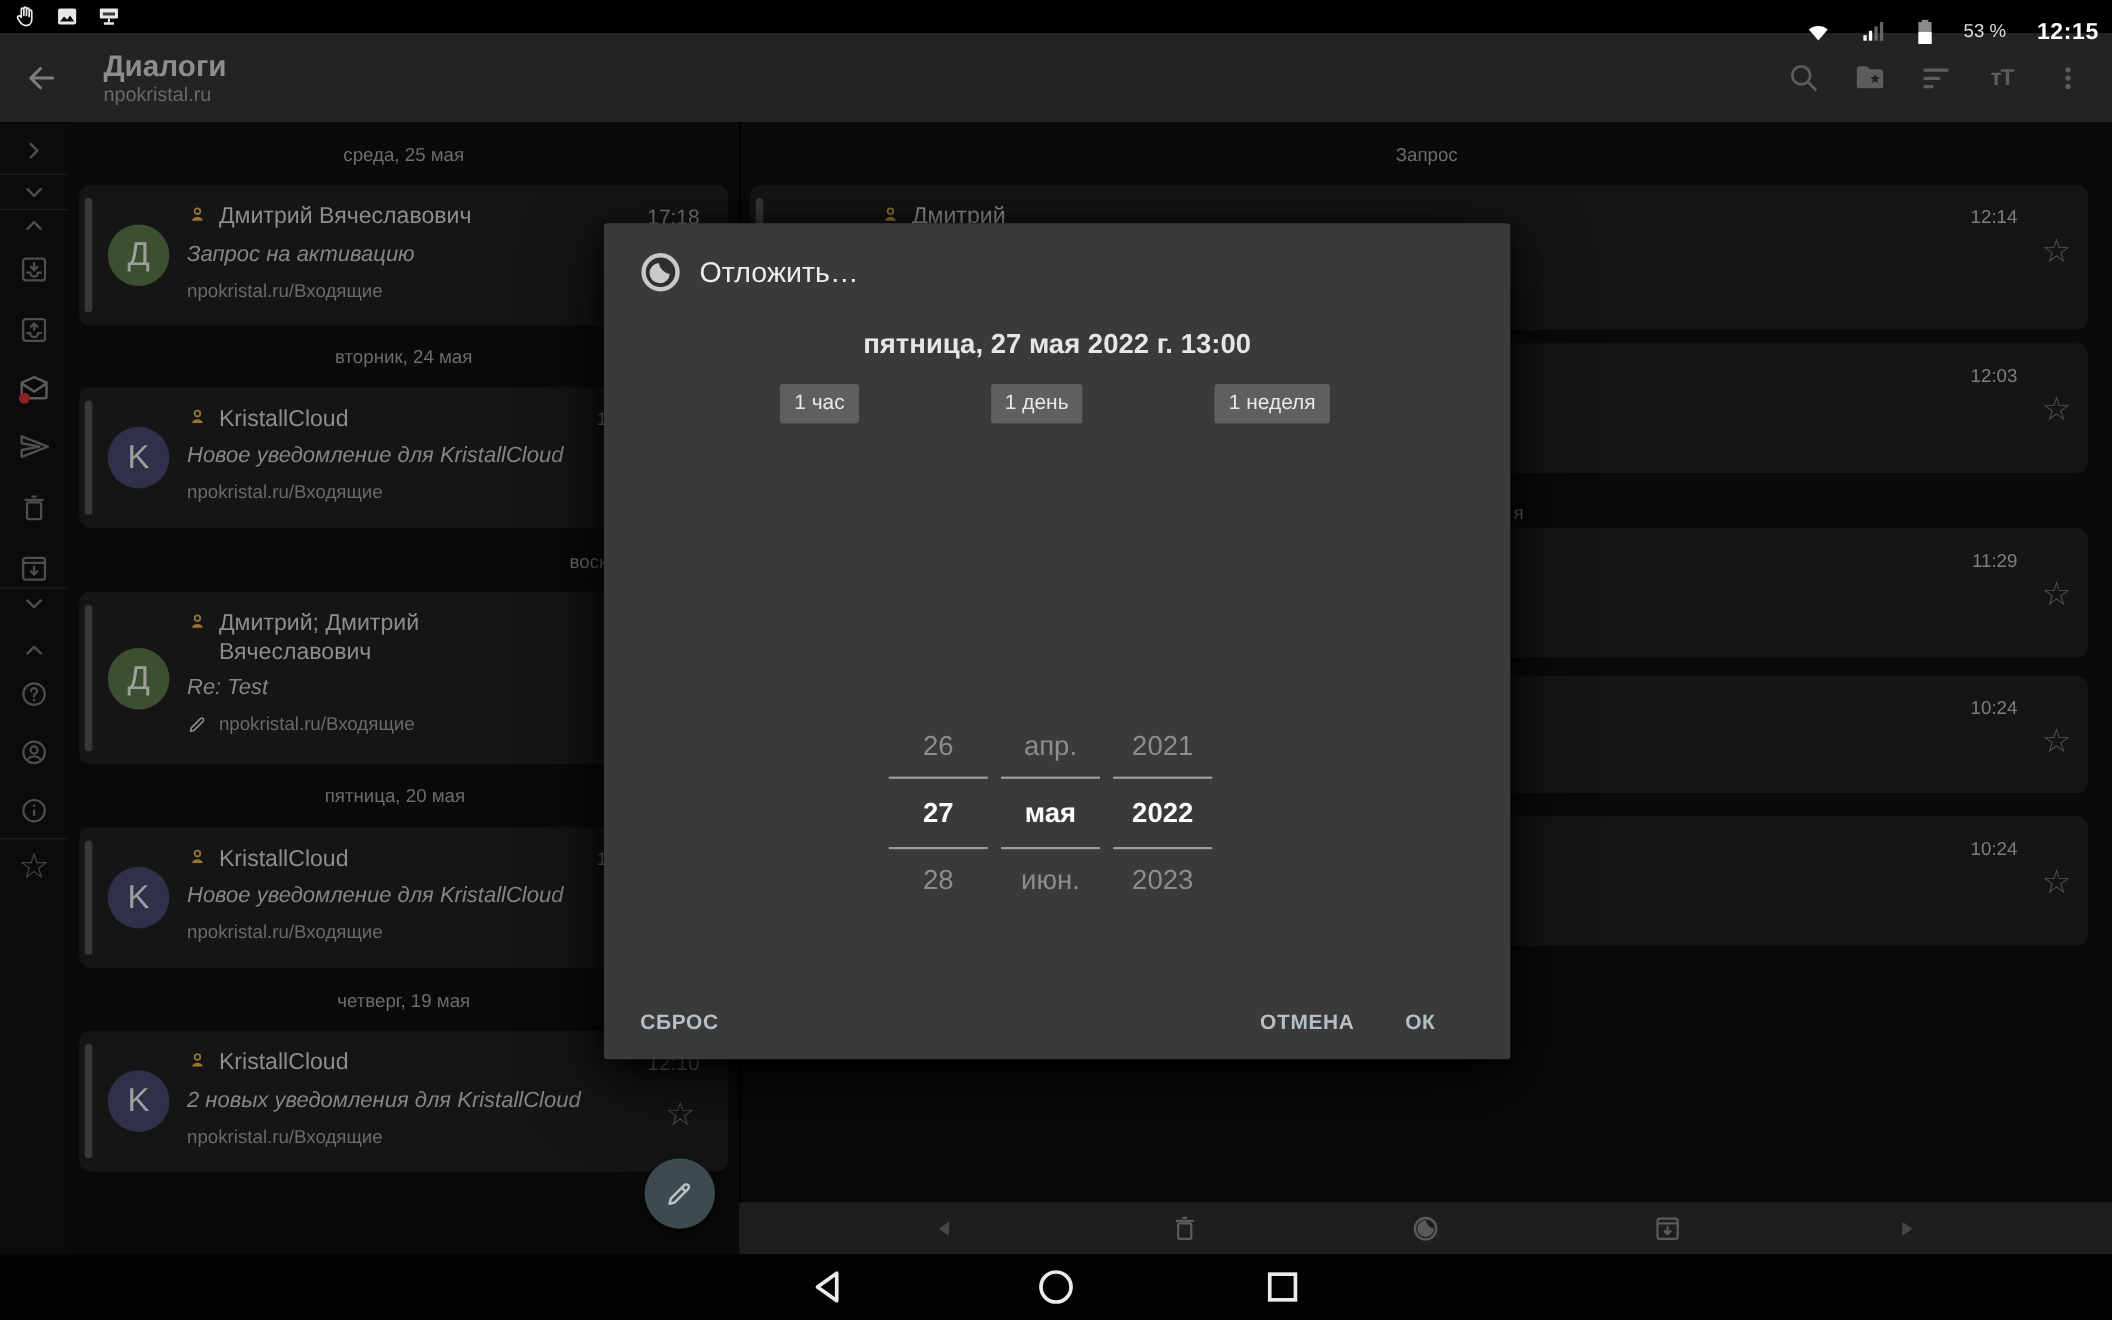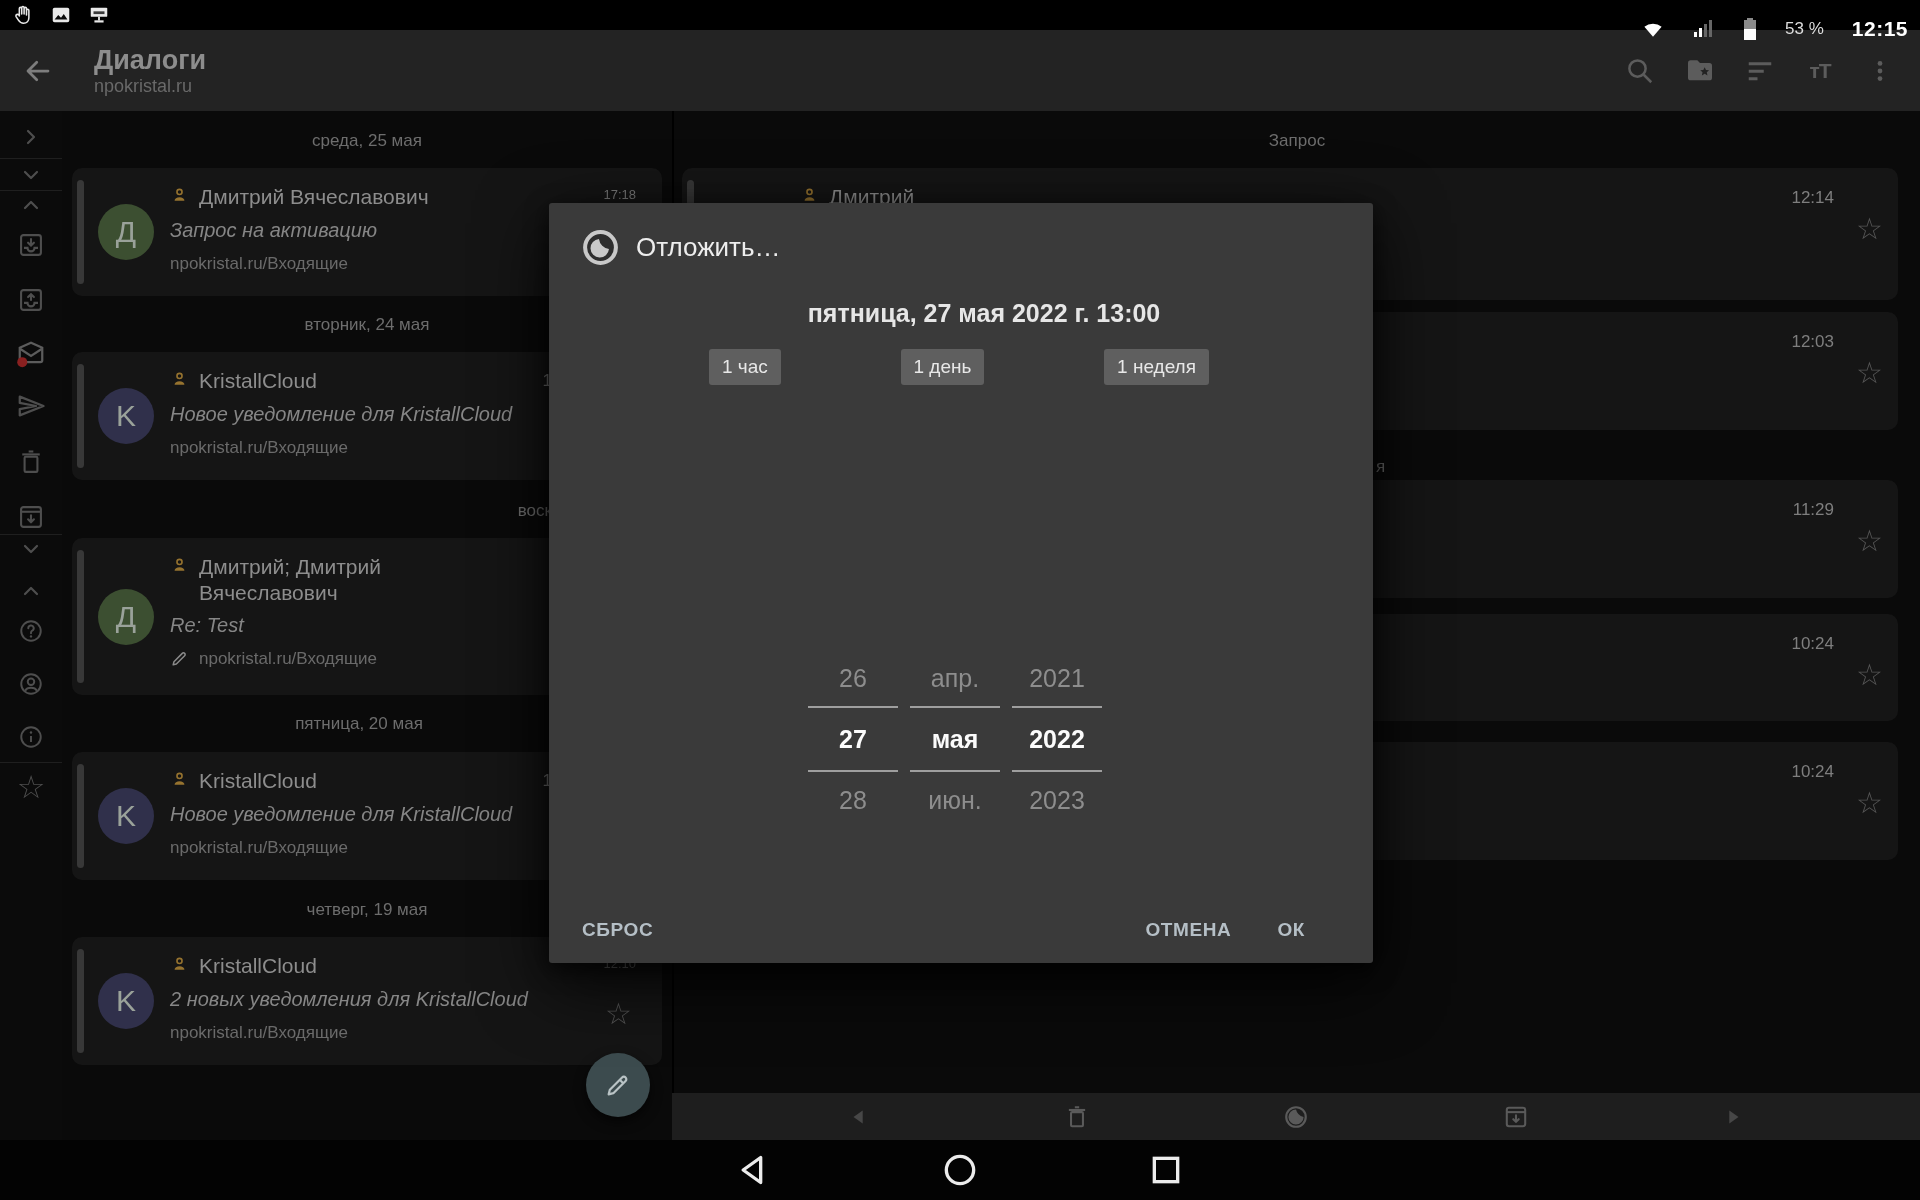--- a/index.html
+++ b/index.html
@@ -36,21 +36,21 @@
 
   .sec-header{color:#6d6d6d;font-size:17px;text-align:center;}
   .card{background:#151515;border-radius:10px;}
   .stripe{position:absolute;left:5px;top:12px;bottom:12px;width:7px;border-radius:4px;background:#383838;}
   .avatar{position:absolute;left:26px;top:50%;transform:translateY(-50%);width:56px;height:56px;border-radius:50%;display:flex;align-items:center;justify-content:center;font-size:30px;color:#9aa29a;}
   .av-green{background:#3c4f31;}
   .av-indigo{background:#30304b;}
   .card-main{position:absolute;left:98px;right:26px;top:0;bottom:0;}
   .name-row{display:flex;align-items:flex-start;gap:10px;padding-top:16px;font-size:21px;color:#8d8d8d;line-height:1.25;}
   .name-row .p-icn{margin-top:2px;color:#96732f;flex:0 0 auto;}
-  .c-time{margin-left:auto;font-size:13px;color:#7e7e7e;padding-top:3px;}
+  .c-time{margin-left:auto;font-size:19px;color:#7e7e7e;padding-top:3px;}
   .subject{font-style:italic;font-size:20px;color:#868686;margin-top:9px;}
   .folder-row{display:flex;align-items:center;gap:10px;margin-top:12px;font-size:17px;color:#6a6a6a;}
   .time-frag{position:absolute;top:19px;right:110px;font-size:17px;color:#7e7e7e;}
   .star{font-size:30px;color:#555;line-height:1;}
   .star-abs{position:absolute;}
 
   
   .rcard .r-time{position:absolute;top:20px;right:64px;font-size:17px;color:#7e7e7e;}
   .rcard .star-abs{top:46px;right:15px;}
   .frag{position:absolute;font-size:17px;color:#6c6c6c;}
@@ -59,21 +59,21 @@
   .fab{left:586px;top:1053px;width:64px;height:64px;border-radius:50%;background:#3c4b4e;display:flex;align-items:center;justify-content:center;color:#b9c3c5;box-shadow:0 5px 12px rgba(0,0,0,.6);z-index:5;}
 
   
   .bottom-toolbar{left:672px;top:1093px;width:1248px;height:47px;background:#1e1e1e;display:flex;align-items:center;justify-content:space-between;padding:0 176px;box-sizing:border-box;color:#5a5a5a;}
   .bt-tri{color:#474747;}
 
   
   .dialog{left:549px;top:203px;width:824px;height:760px;background:#3a3a3a;border-radius:3px;z-index:30;box-shadow:0 20px 70px rgba(0,0,0,.8),0 6px 22px rgba(0,0,0,.65);}
   .dlg-header{position:absolute;left:33px;top:26px;display:flex;align-items:center;gap:17px;}
   .dlg-title{font-size:26px;color:#ededed;font-weight:500;}
-  .dlg-date{position:absolute;left:0;top:96px;width:100%;text-align:center;font-size:25px;font-weight:700;color:#e6e6e6;margin-left:23px;}
+  .dlg-date{position:absolute;left:0;top:96px;width:100%;text-align:center;font-size:25px;font-weight:700;color:#e6e6e6;}
   .chips{position:absolute;left:160px;top:146px;width:500px;display:flex;justify-content:space-between;}
   .chip{background:#5f5f5f;color:#e8e8e8;font-size:19px;padding:7px 13px;border-radius:3px;}
   .picker{position:absolute;display:flex;}
   .tpicker{left:307px;top:218px;}
   .dpicker{left:259px;top:447px;gap:12px;}
   .pcol{width:90px;}
   .pcell{height:56px;display:flex;align-items:center;justify-content:center;font-size:25px;color:#8d8d8d;box-sizing:border-box;}
   .pcell.sel{height:66px;border-top:2px solid #9e9e9e;border-bottom:2px solid #9e9e9e;color:#fbfbfb;font-weight:700;}
   .colon-col{width:30px;position:relative;}
   .colon{position:absolute;left:0;top:0;width:100%;height:178px;display:flex;align-items:center;justify-content:center;font-size:24px;color:#cfcfcf;}

